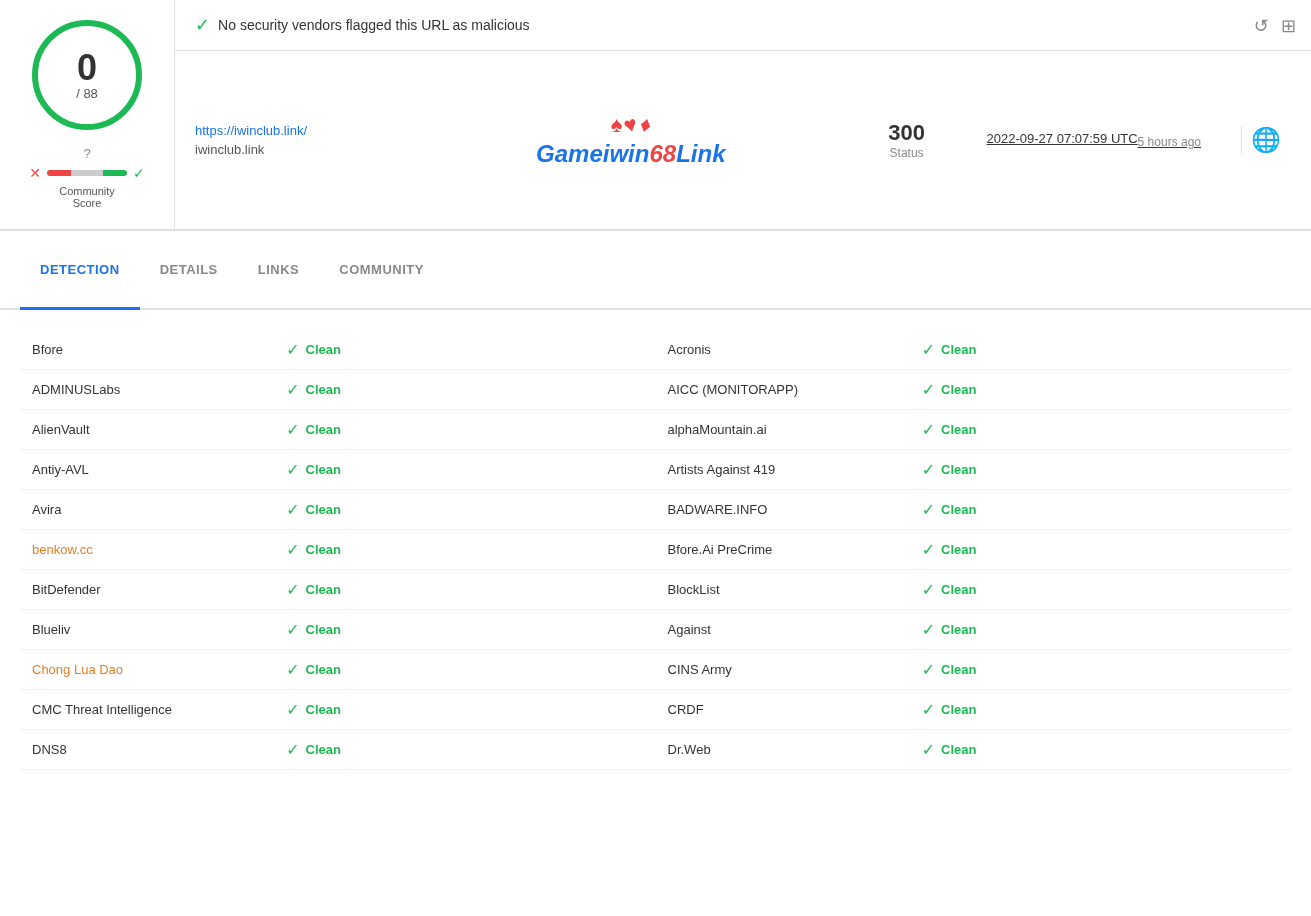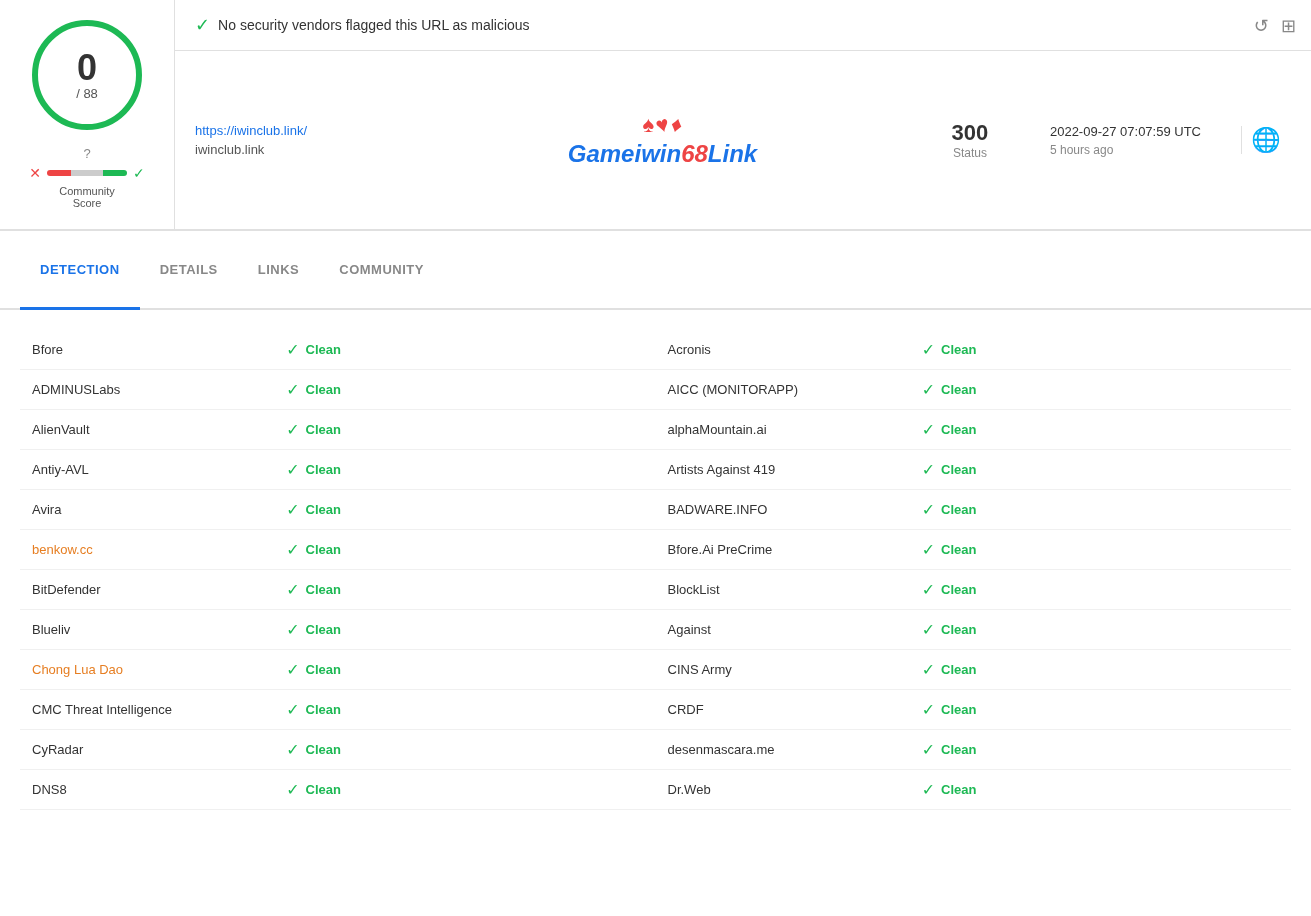--- a/index.html
+++ b/index.html
@@ -161,23 +161,24 @@
       color: #333;
     }
 
     .status-label {
       font-size: 12px;
       color: #888;
     }
 
     .datetime-area {
       display: flex;
-      flex-direction: column;
+      flex-direction: row;
       min-width: 180px;
       padding: 0 20px;
+      text-decoration: underline;
     }
 
     .datetime-main {
       font-size: 13px;
       color: #333;
     }
 
     .datetime-ago {
       font-size: 12px;
       color: #888;
@@ -550,36 +551,20 @@
       </td>
       <td class="vendor-name">CRDF</td>
       <td>
         <span style="display:flex;align-items:center;gap:6px;">
           <span class="check-icon">✓</span>
           <span class="clean-text">Clean</span>
         </span>
       </td>
     </tr>
         <tr>
-      <td class="vendor-name">CyRadar</td>
-      <td>
-        <span style="display:flex;align-items:center;gap:6px;">
-          <span class="check-icon">✓</span>
-          <span class="clean-text">Clean</span>
-        </span>
-      </td>
-      <td class="vendor-name">desenmascara.me</td>
-      <td>
-        <span style="display:flex;align-items:center;gap:6px;">
-          <span class="check-icon">✓</span>
-          <span class="clean-text">Clean</span>
-        </span>
-      </td>
-    </tr>
-        <tr>
       <td class="vendor-name">DNS8</td>
       <td>
         <span style="display:flex;align-items:center;gap:6px;">
           <span class="check-icon">✓</span>
           <span class="clean-text">Clean</span>
         </span>
       </td>
       <td class="vendor-name">Dr.Web</td>
       <td>
         <span style="display:flex;align-items:center;gap:6px;">

